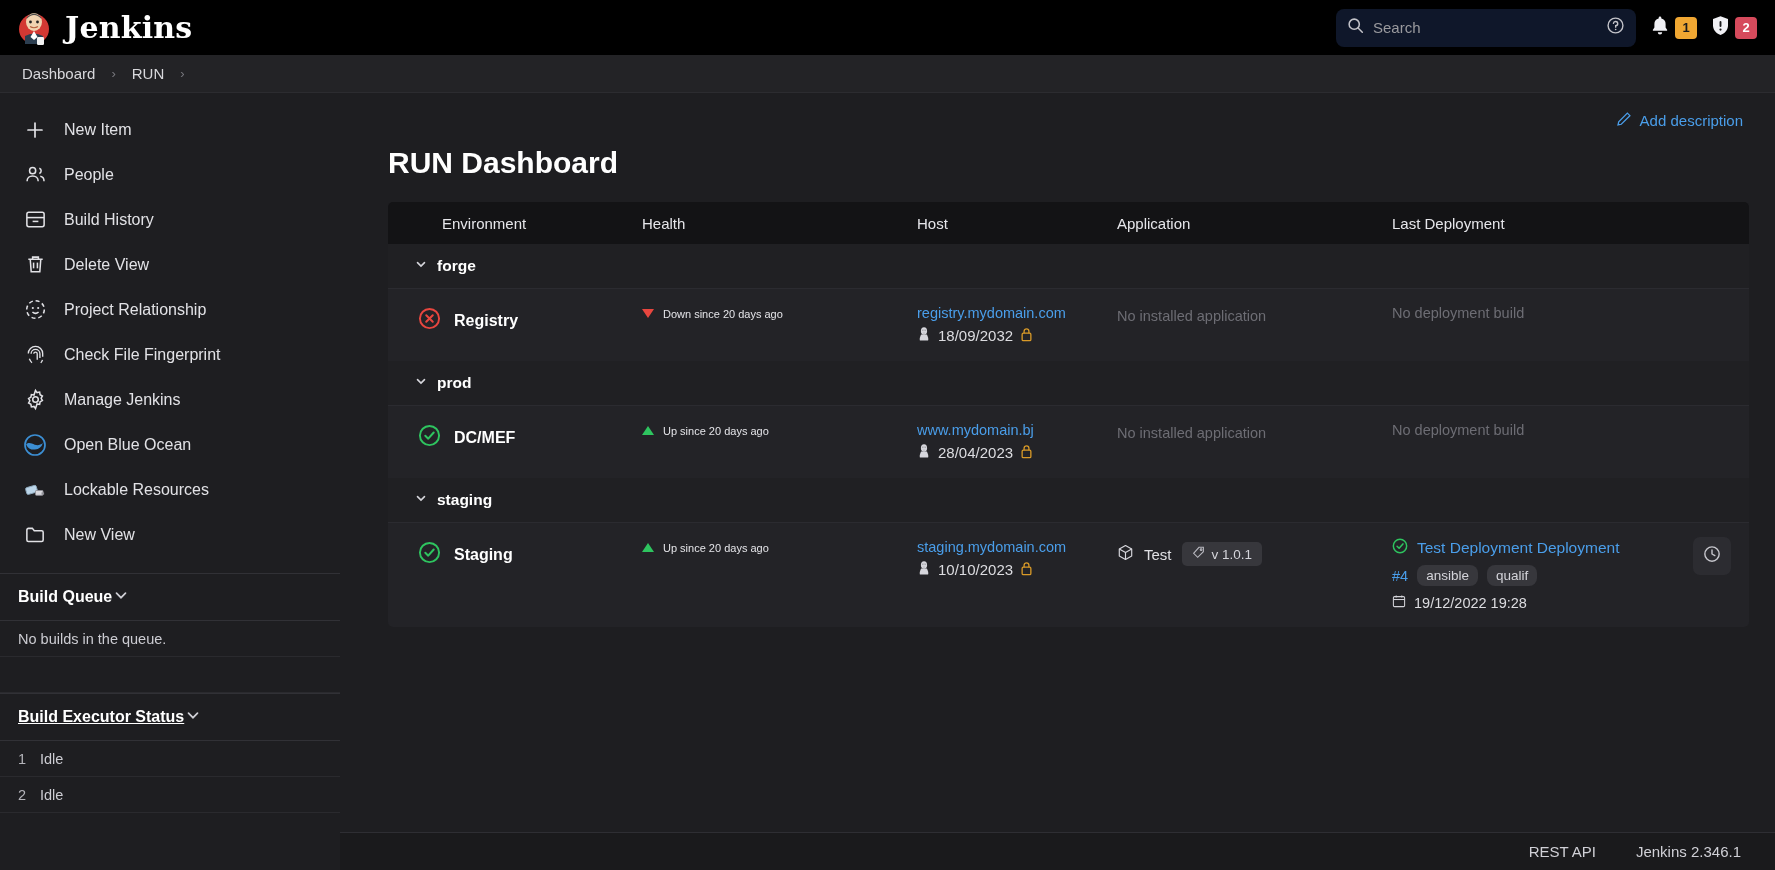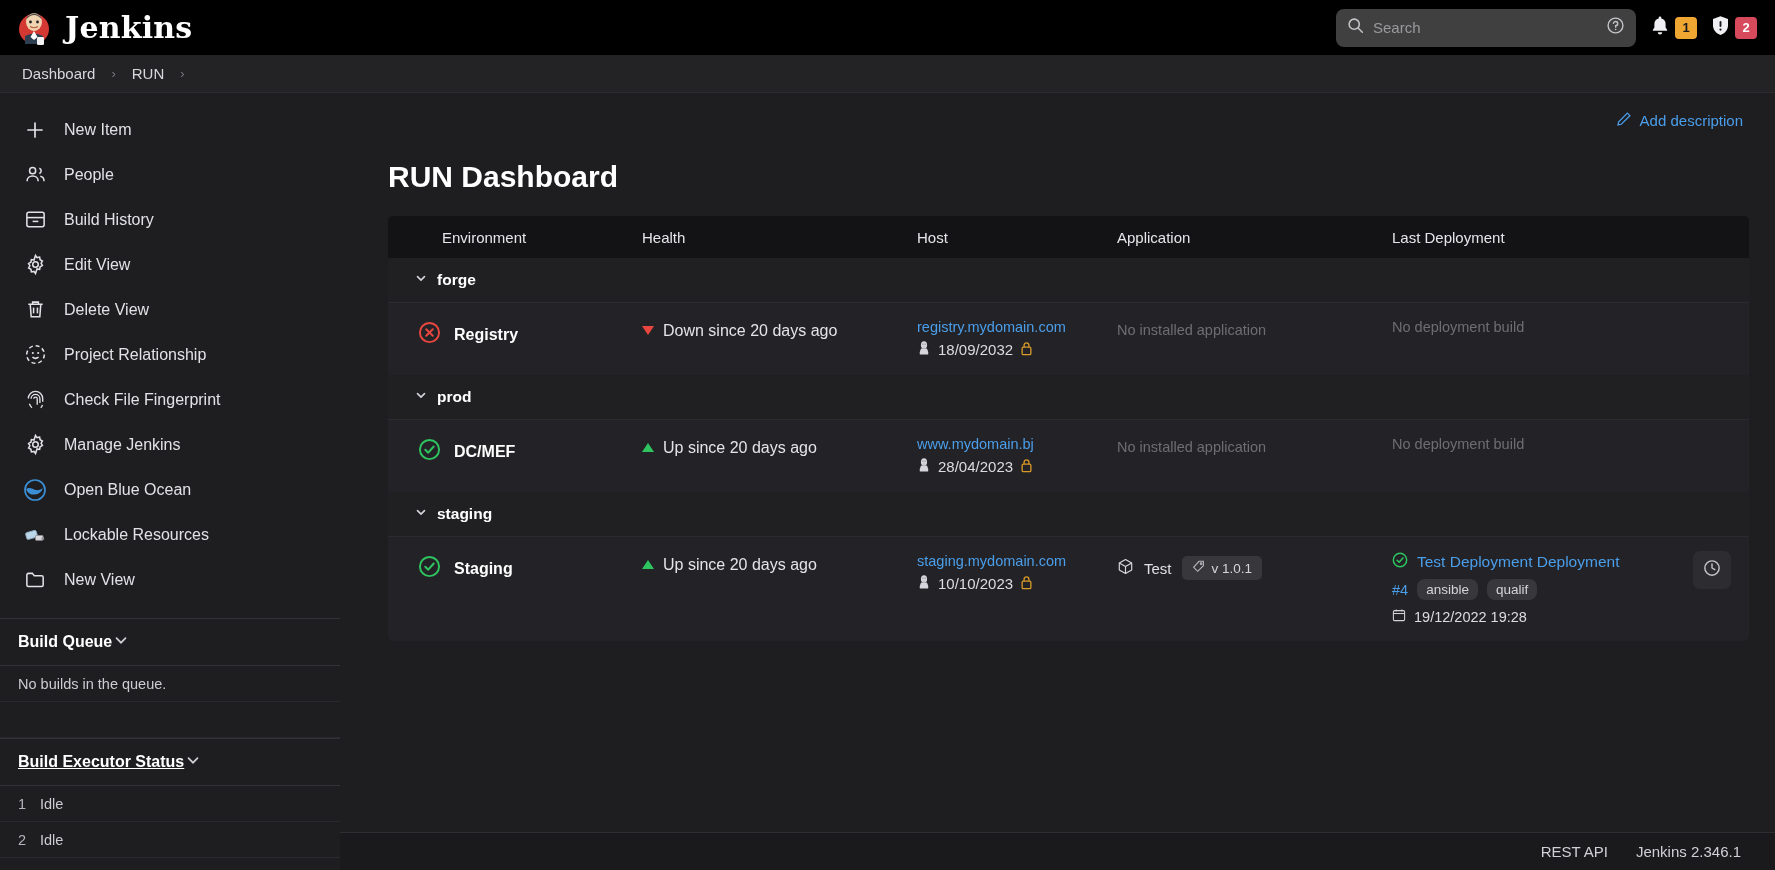--- a/index.html
+++ b/index.html
@@ -24,21 +24,21 @@
   .brand { display: flex; align-items: center; gap: 11px; }
   .brand-logo { width: 40px; height: 40px; position: relative; }
   .brand-name {
     font-family: "DejaVu Serif", "Liberation Serif", serif;
     font-size: 30px; font-weight: 700; color: #fff; letter-spacing: .2px;
   }
   .topbar-right {
     margin-left: auto; display: flex; align-items: center; gap: 14px;
   }
   .searchbox {
-    width: 300px; height: 38px; background: #404040; border-radius: 8px;
+    width: 300px; height: 38px; background: #0f172a; border-radius: 8px;
     display: flex; align-items: center; padding: 0 11px; gap: 9px;
   }
   .searchbox input {
     flex: 1; background: transparent; border: 0; outline: 0;
     color: #e8e8e8; font-size: 15px; font-family: "Liberation Sans", sans-serif;
   }
   .searchbox input::placeholder { color: #9a9a9e; }
   .icon-btn {
     display: flex; align-items: center; gap: 5px; cursor: pointer;
   }
@@ -87,21 +87,21 @@
   .exec-num { color: #b4b4ba; width: 10px; }
 
   
   .main { flex: 1; background: #1e1e21; padding: 0 26px 0 0; position: relative; }
   .main-inner { padding: 0 0 0 48px; }
   .desc-row { display: flex; justify-content: flex-end; padding: 18px 6px 0 0; }
   .add-desc {
     display: flex; align-items: center; gap: 8px;
     color: #4a9eea; font-size: 15px; cursor: pointer;
   }
-  .page-title { font-size: 30px; font-weight: 700; color: #fff; margin: 30px 0 22px 0; }
+  .page-title { font-size: 30px; font-weight: 700; color: #fff; margin: 16px 0 22px 0; }
 
   
   .table { background: #202023; border-radius: 5px; overflow: hidden; }
   .thead {
     display: flex; align-items: center; height: 42px;
     background: #131315; padding: 0 0 0 54px;
     font-size: 15px; color: #e6e6ea;
   }
   .c-env  { width: 200px; }
   .c-hea  { width: 275px; }
@@ -121,21 +121,21 @@
     border-top: 1px solid #2b2b30;
     position: relative; min-height: 62px;
   }
   .env-cell {
     display: flex; align-items: center; gap: 13px;
     width: 224px; padding-top: 4px;
   }
   .env-name { font-size: 16px; font-weight: 700; color: #fff; }
   .health-cell {
     width: 275px; display: flex; align-items: flex-start; gap: 9px;
-    font-size: 16px; color: #e4e4e8; padding-top: 5px;
+    font-size: 11px; color: #e4e4e8; padding-top: 5px;
   }
   .host-cell { width: 200px; padding-top: 2px; }
   .host-link { color: #4a9eea; font-size: 14.5px; cursor: pointer; display: block; }
   .host-meta {
     display: flex; align-items: center; gap: 7px;
     margin-top: 5px; font-size: 15px; color: #dcdce0;
   }
   .app-cell {
     width: 275px; display: flex; align-items: center; gap: 10px;
     font-size: 15px; color: #e0e0e4; padding-top: 5px;
@@ -168,21 +168,21 @@
     background: #2c2c31; display: flex; align-items: center; justify-content: center;
     cursor: pointer;
   }
 
   
   .footer {
     position: absolute; bottom: 0; left: 0; right: 0;
     height: 38px; background: #1a1a1c;
     border-top: 1px solid #2e2e33;
     display: flex; align-items: center; justify-content: flex-end;
-    gap: 28px; padding: 0 34px; font-size: 15px; color: #d0d0d6;
+    gap: 40px; padding: 0 34px; font-size: 15px; color: #d0d0d6;
   }
   .footer span { cursor: pointer; }
 </style>
 </head>
 <body>
 
 <div class="topbar">
   <div class="brand">
     <div class="brand-logo">
       <svg width="40" height="40" viewBox="0 0 40 40">
@@ -278,29 +278,20 @@
         <span class="nav-icon">
           <svg width="23" height="23" viewBox="0 0 24 24" fill="none" stroke="#e2e2e6" stroke-width="1.6">
             <rect x="3" y="4.5" width="18" height="15" rx="2"></rect>
               <line x1="3" y1="10" x2="21" y2="10"></line>
             <path d="M9 14h6"></path>
           </svg>
         </span>
         <span>Build History</span>
       </div>
 
-      <div class="nav-item">
-        <span class="nav-icon">
-          <svg width="23" height="23" viewBox="0 0 24 24" fill="none" stroke="#e2e2e6" stroke-width="1.6">
-            <circle cx="12" cy="12" r="2.9"></circle>
-            <path d="M12 2.6l1.6 2.2 2.7-.5.5 2.7 2.4 1.3-1.3 2.4 1.3 2.4-2.4 1.3-.5 2.7-2.7-.5L12 21.4l-1.6-2.2-2.7.5-.5-2.7-2.4-1.3L6.1 13.3 4.8 10.9l2.4-1.3.5-2.7 2.7.5z"></path>
-          </svg>
-        </span>
-        <span>Edit View</span>
-      </div>
 
       <div class="nav-item">
         <span class="nav-icon">
           <svg width="23" height="23" viewBox="0 0 24 24" fill="none" stroke="#e2e2e6" stroke-width="1.6">
             <path d="M4.5 6.5h15M9 6.5V4.3h6v2.2M6.5 6.5l1 13h9l1-13"></path>
             <line x1="10" y1="10" x2="10" y2="16"></line>
               <line x1="14" y1="10" x2="14" y2="16"></line>
           </svg>
         </span>
         <span>Delete View</span>

